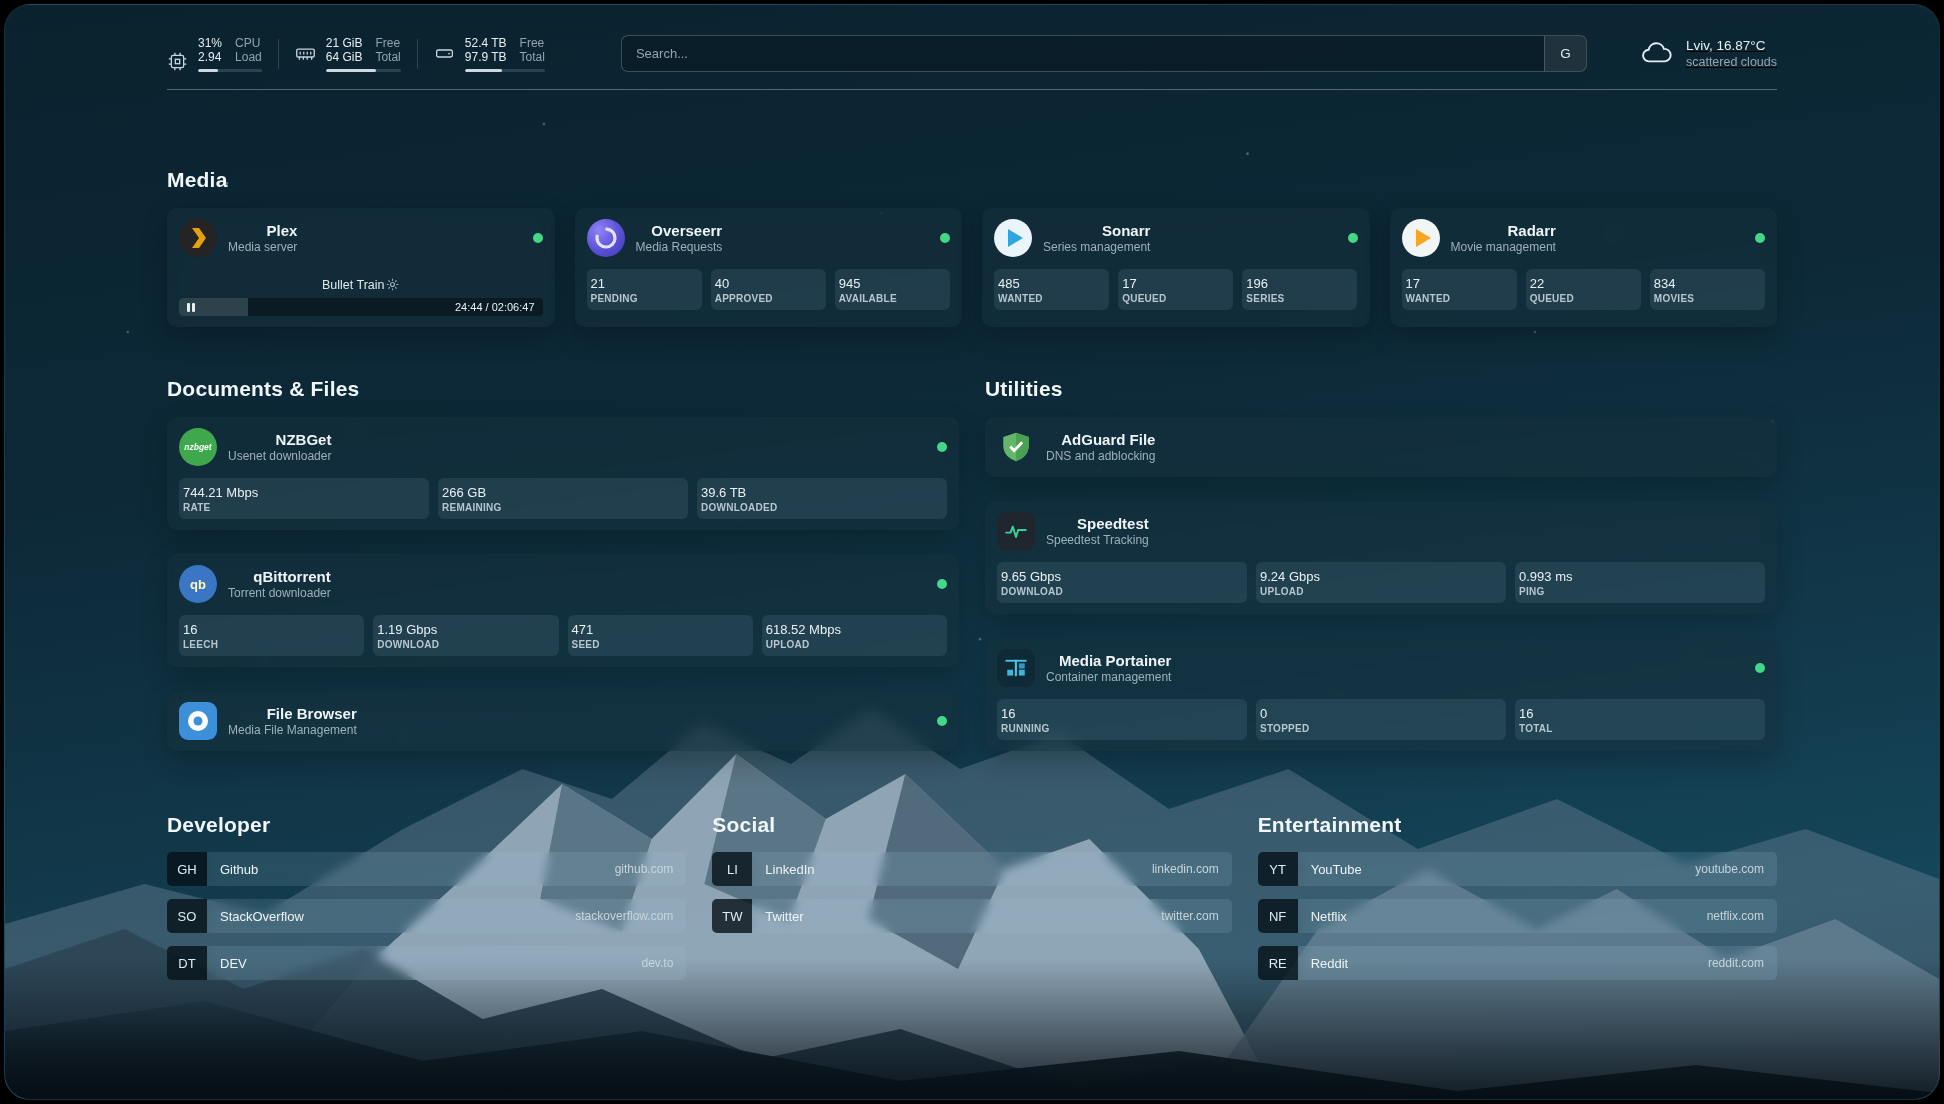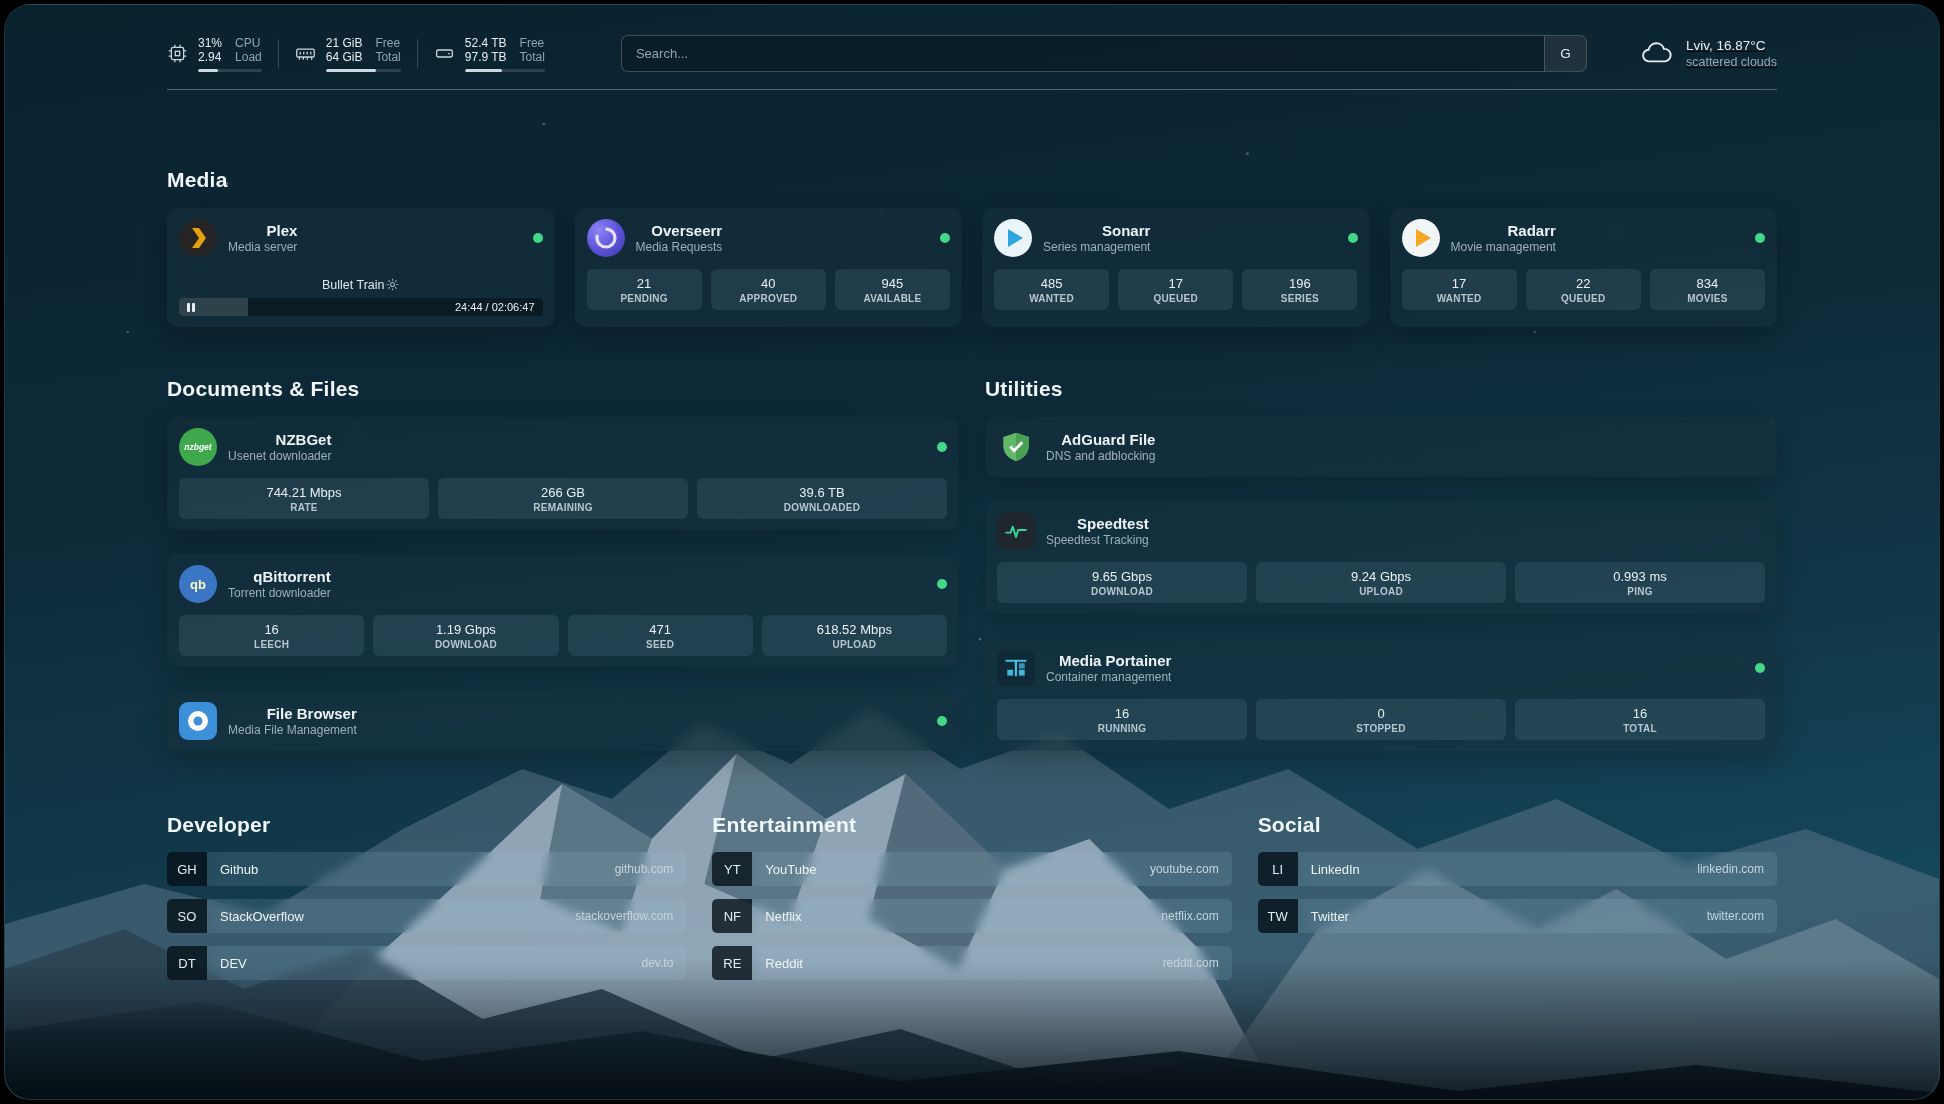--- a/index.html
+++ b/index.html
@@ -14,21 +14,21 @@
   .speckles { position:absolute; inset:0; width:100%; height:100%; }
   .bg-fade { position:absolute; left:0; right:0; bottom:0; height:140px;
     background:linear-gradient(180deg, rgba(6,14,20,0) 0%, rgba(5,12,18,.85) 100%); pointer-events:none; }
 
   .content { position:relative; padding:30px 162px 0; height:100%; }
 
   
   .topbar { display:flex; align-items:center; }
   .resources { display:flex; align-items:center; }
   .resource { display:flex; align-items:center; gap:10px; padding:0 16px; }
-  .resource:first-child { padding-left:0; }
+  .resource:first-child { padding-left:0;align-items:flex-end; }
   .res-divider { width:1px; height:30px; background:rgba(255,255,255,.16); }
   .res-icon { width:21px; height:21px; color:#c9d6dd; flex:none; display:flex; }
   .res-icon svg { width:100%; height:100%; }
   .res-body { display:flex; flex-direction:column; }
   .res-grid { display:flex; gap:13px; font-size:12px; line-height:14.5px; }
   .res-col { display:flex; flex-direction:column; }
   .res-val { color:#e8eff3; }
   .res-lab { color:#8fa5b1; }
   .res-bar { margin-top:4px; height:3px; border-radius:2px; background:rgba(255,255,255,.14); overflow:hidden; }
   .res-bar > div { height:100%; background:#cdd9e0; border-radius:2px; }
@@ -58,21 +58,21 @@
   .card-head { display:flex; align-items:center; gap:11px; cursor:pointer;text-align:right; }
   .svc-icon { width:38px; height:38px; border-radius:9px; flex:none; display:flex; align-items:center; justify-content:center; overflow:hidden; }
   .titles { min-width:0; }
   .card-title { font-size:15px; font-weight:700; color:#eef4f7; line-height:18px; white-space:nowrap; }
   .card-sub { font-size:12px; color:#9db1bc; line-height:15px; white-space:nowrap; }
   .dot { margin-left:auto; width:10px; height:10px; border-radius:50%; background:#43d787; flex:none; }
 
   .stats { margin-top:12px; display:grid; gap:9px; }
   .cols3 { grid-template-columns:repeat(3,1fr); }
   .cols4 { grid-template-columns:repeat(4,1fr); }
-  .stat { background:rgba(175,215,235,.10); border-radius:6px; padding:7px 4px 6px; text-align:center; min-width:0; }
+  .stat { background:rgba(175,215,235,.10); border-radius:6px; padding:7px 4px 6px; min-width:0; }
   .stat-value { font-size:13px; color:#e9f1f5; white-space:nowrap; }
   .stat-label { margin-top:2px; font-size:10px; font-weight:700; color:#b7c7d0; letter-spacing:.25px; white-space:nowrap; }
 
   
   .plex-track { margin-top:20px; display:flex; align-items:center; justify-content:center; }
   .track-name { font-size:12.5px; color:#dfe9ee; }
   .gear { display:flex; cursor:pointer; }
   .player { position:relative; margin-top:6px; height:18px; border-radius:4px; background:rgba(7,17,23,.6);
     display:flex; align-items:center; padding:0 8px; cursor:pointer; overflow:hidden; }
   .player-fill { position:absolute; left:0; top:0; bottom:0; background:rgba(195,225,240,.20); border-radius:4px 0 0 4px; }
@@ -571,20 +571,40 @@
             <span class="bm-abbr">DT</span>
             <span class="bm-body">
               <span class="bm-name">DEV</span>
               <span class="bm-url">dev.to</span>
             </span>
           </div>
         </div>
       </div>
 
       <div class="bm-col">
+        <h2 class="section-title">Social</h2>
+        <div class="bm-list">
+          <div class="bm-row">
+            <span class="bm-abbr">LI</span>
+            <span class="bm-body">
+              <span class="bm-name">LinkedIn</span>
+              <span class="bm-url">linkedin.com</span>
+            </span>
+          </div>
+          <div class="bm-row">
+            <span class="bm-abbr">TW</span>
+            <span class="bm-body">
+              <span class="bm-name">Twitter</span>
+              <span class="bm-url">twitter.com</span>
+            </span>
+          </div>
+        </div>
+      </div>
+
+      <div class="bm-col">
         <h2 class="section-title">Entertainment</h2>
         <div class="bm-list">
           <div class="bm-row">
             <span class="bm-abbr">YT</span>
             <span class="bm-body">
               <span class="bm-name">YouTube</span>
               <span class="bm-url">youtube.com</span>
             </span>
           </div>
           <div class="bm-row">
@@ -592,40 +612,20 @@
             <span class="bm-body">
               <span class="bm-name">Netflix</span>
               <span class="bm-url">netflix.com</span>
             </span>
           </div>
           <div class="bm-row">
             <span class="bm-abbr">RE</span>
             <span class="bm-body">
               <span class="bm-name">Reddit</span>
               <span class="bm-url">reddit.com</span>
-            </span>
-          </div>
-        </div>
-      </div>
-
-      <div class="bm-col">
-        <h2 class="section-title">Social</h2>
-        <div class="bm-list">
-          <div class="bm-row">
-            <span class="bm-abbr">LI</span>
-            <span class="bm-body">
-              <span class="bm-name">LinkedIn</span>
-              <span class="bm-url">linkedin.com</span>
-            </span>
-          </div>
-          <div class="bm-row">
-            <span class="bm-abbr">TW</span>
-            <span class="bm-body">
-              <span class="bm-name">Twitter</span>
-              <span class="bm-url">twitter.com</span>
             </span>
           </div>
         </div>
       </div>
 
     </div>
   </div>
 </div>
 
 </body></html>

